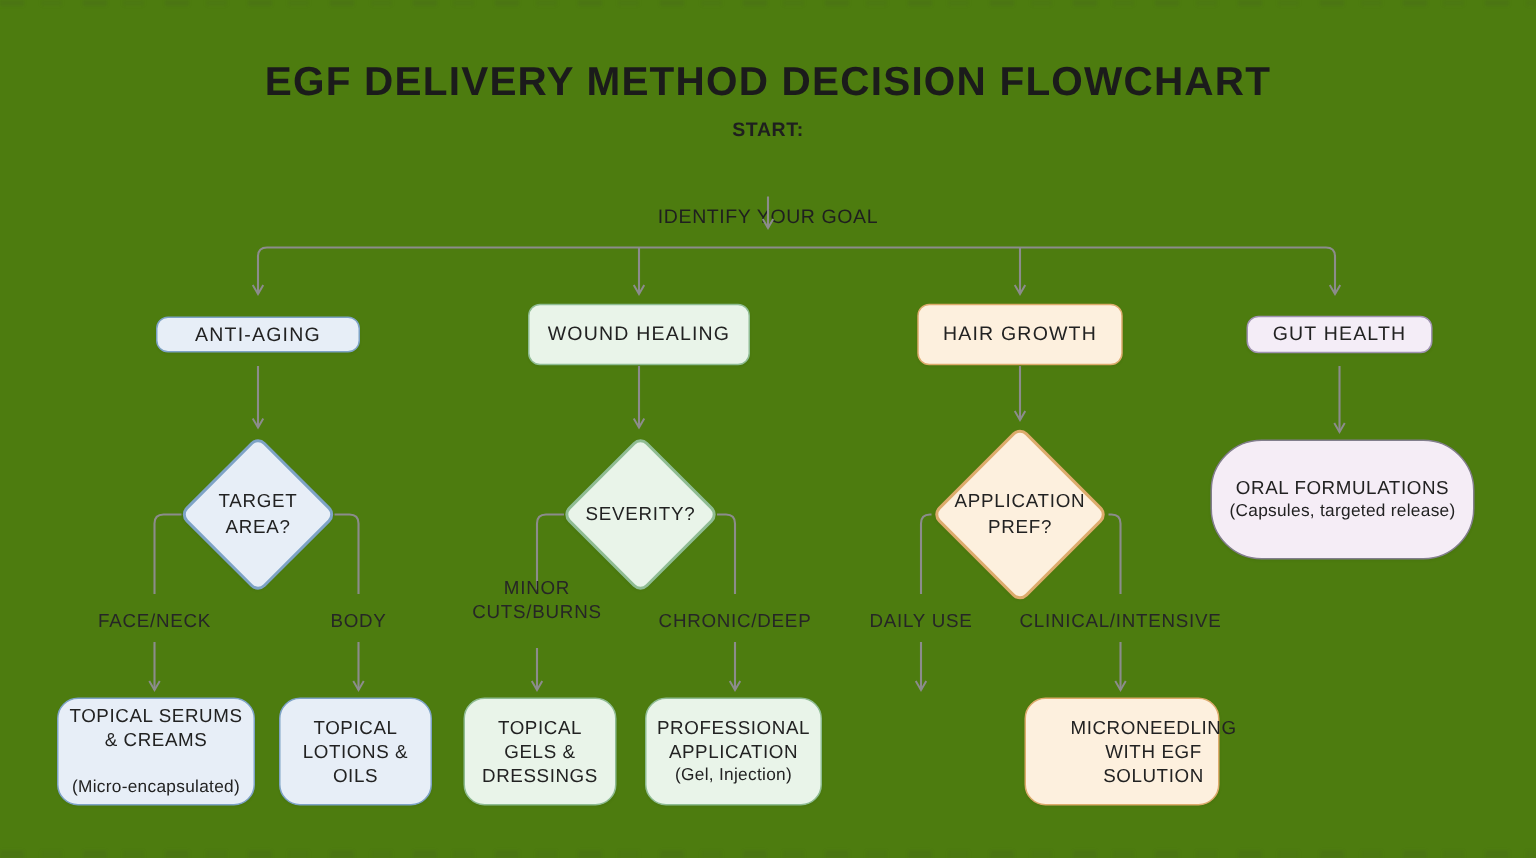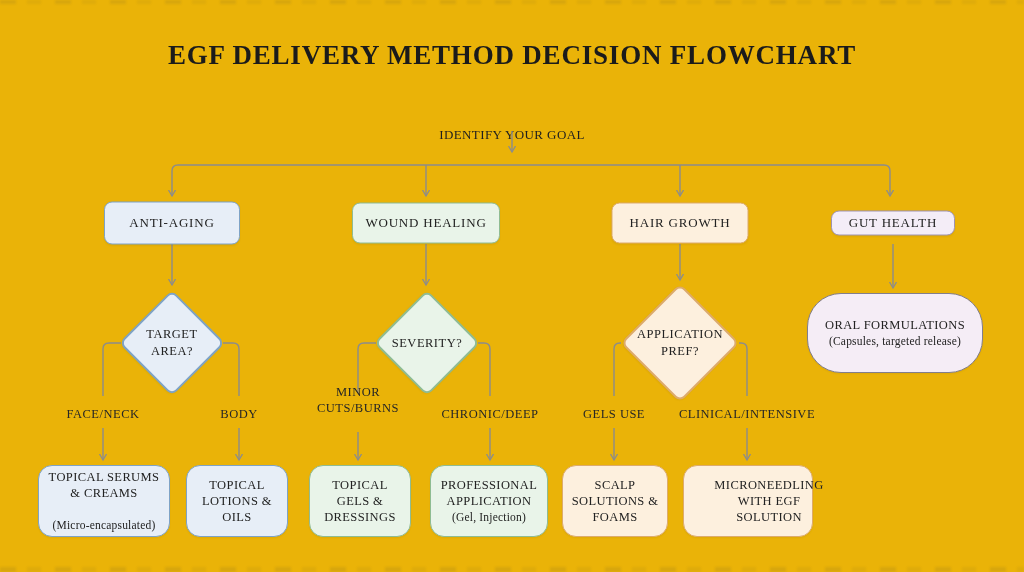--- a/index.html
+++ b/index.html
@@ -1,19 +1,19 @@
 <!DOCTYPE html>
 <html><head>
 <meta charset="utf-8">
 <style>
   html,body { margin:0; padding:0; background:#ffffff; }
   .page {
     position:relative; width:1024px; height:572px; overflow:hidden;
-    background:#eab308;
-    font-family:Liberation Serif, serif;
+    background:#4d7c0f;
+    font-family:Liberation Sans, sans-serif;
     color:#222;
   }
   .abs { position:absolute; transform:translate(-50%,-50%); }
   .title {
     position:absolute; left:512px; top:55px; transform:translate(-50%,-50%);
     font-size:27px; font-weight:600; letter-spacing:0.8px; color:#1b1b1b; white-space:nowrap;
   }
   .start { text-align:center; line-height:1.35; font-size:13px; letter-spacing:0.4px; color:#1f1f1f; }
   .start .l1 { font-weight:700; }
   .start .l2 { font-weight:500;margin-top:40px; }
@@ -65,20 +65,21 @@
 <body>
 
 <div class="page">
 
   <div class="edge-artifact" style="top:0;"></div>
   <div class="edge-artifact" style="bottom:0; height:5px;"></div>
 
   <div class="title">EGF DELIVERY METHOD DECISION FLOWCHART</div>
 
   <div class="abs start" style="left:512px; top:115px;">
+    <div class="l1">START:</div>
     <div class="l2">IDENTIFY YOUR GOAL</div>
   </div>
 
   <svg class="connectors" width="1024" height="572" viewBox="0 0 1024 572">
     <defs>
       <marker id="arrow" markerWidth="10" markerHeight="10" refX="6.5" refY="4" orient="auto" markerUnits="userSpaceOnUse">
         <path d="M0.5,0.5 L6.5,4 L0.5,7.5" fill="none" stroke="#8c8c8c" stroke-width="1.3"></path>
       </marker>
     </defs>
     <g fill="none" stroke="#8c8c8c" stroke-width="1.4">
@@ -104,21 +105,21 @@
 
       <path d="M103,428 L103,460" marker-end="url(#arrow)"></path>
       <path d="M239,428 L239,460" marker-end="url(#arrow)"></path>
       <path d="M358,432 L358,460" marker-end="url(#arrow)"></path>
       <path d="M490,428 L490,460" marker-end="url(#arrow)"></path>
       <path d="M614,428 L614,460" marker-end="url(#arrow)"></path>
       <path d="M747,428 L747,460" marker-end="url(#arrow)"></path>
     </g>
   </svg>
 
-  <div class="abs node c-blue" style="left:172px; top:223px; width:136px; height:43px;">ANTI-AGING</div>
+  <div class="abs node c-blue" style="left:172px; top:223px; width:136px; height:24px;">ANTI-AGING</div>
   <div class="abs node c-green" style="left:426px; top:223px; width:148px; height:41px;">WOUND HEALING</div>
   <div class="abs node c-orange" style="left:680px; top:223px; width:137px; height:41px;">HAIR GROWTH</div>
   <div class="abs node c-purple" style="left:893px; top:223px; width:124px; height:25px;">GUT HEALTH</div>
 
   <div class="diamond c-blue" style="left:172px; top:343px; width:75px; height:75px;"></div>
   <div class="dlabel" style="left:172px; top:343px; width:84px;">TARGET AREA?</div>
 
   <div class="diamond c-green" style="left:427px; top:343px; width:75px; height:75px;"></div>
   <div class="dlabel" style="left:427px; top:343px; width:110px;">SEVERITY?</div>
 
@@ -127,37 +128,34 @@
 
   <div class="abs node result oral c-oral" style="left:895px; top:333px; width:176px; height:80px;">
     <div>ORAL FORMULATIONS</div>
     <div class="sub">(Capsules, targeted release)</div>
   </div>
 
   <div class="optlabel" style="left:103px; top:414px;">FACE/NECK</div>
   <div class="optlabel" style="left:239px; top:414px;">BODY</div>
   <div class="optlabel wrap" style="left:358px; top:400px; width:95px;">MINOR CUTS/BURNS</div>
   <div class="optlabel" style="left:490px; top:414px;">CHRONIC/DEEP</div>
-  <div class="optlabel" style="left:614px; top:414px;">GELS USE</div>
+  <div class="optlabel" style="left:614px; top:414px;">DAILY USE</div>
   <div class="optlabel" style="left:747px; top:414px;">CLINICAL/INTENSIVE</div>
 
   <div class="abs node result c-blue" style="left:104px; top:501px; width:132px; height:72px;gap:16px;">
     <div>TOPICAL SERUMS &amp; CREAMS</div>
     <div class="sub">(Micro-encapsulated)</div>
   </div>
   <div class="abs node result c-blue" style="left:237px; top:501px; width:102px; height:72px;">
     <div>TOPICAL LOTIONS &amp; OILS</div>
   </div>
   <div class="abs node result c-green" style="left:360px; top:501px; width:102px; height:72px;">
     <div>TOPICAL GELS &amp; DRESSINGS</div>
   </div>
   <div class="abs node result c-green" style="left:489px; top:501px; width:118px; height:72px;">
     <div>PROFESSIONAL APPLICATION</div>
     <div class="sub">(Gel, Injection)</div>
   </div>
-  <div class="abs node result c-orange" style="left:615px; top:501px; width:106px; height:72px;">
-    <div>SCALP SOLUTIONS &amp; FOAMS</div>
-  </div>
   <div class="abs node result c-orange" style="left:748px; top:501px; width:130px; height:72px;padding-left:48px;">
     <div>MICRONEEDLING WITH EGF SOLUTION</div>
   </div>
 
 </div>
 
 </body></html>

